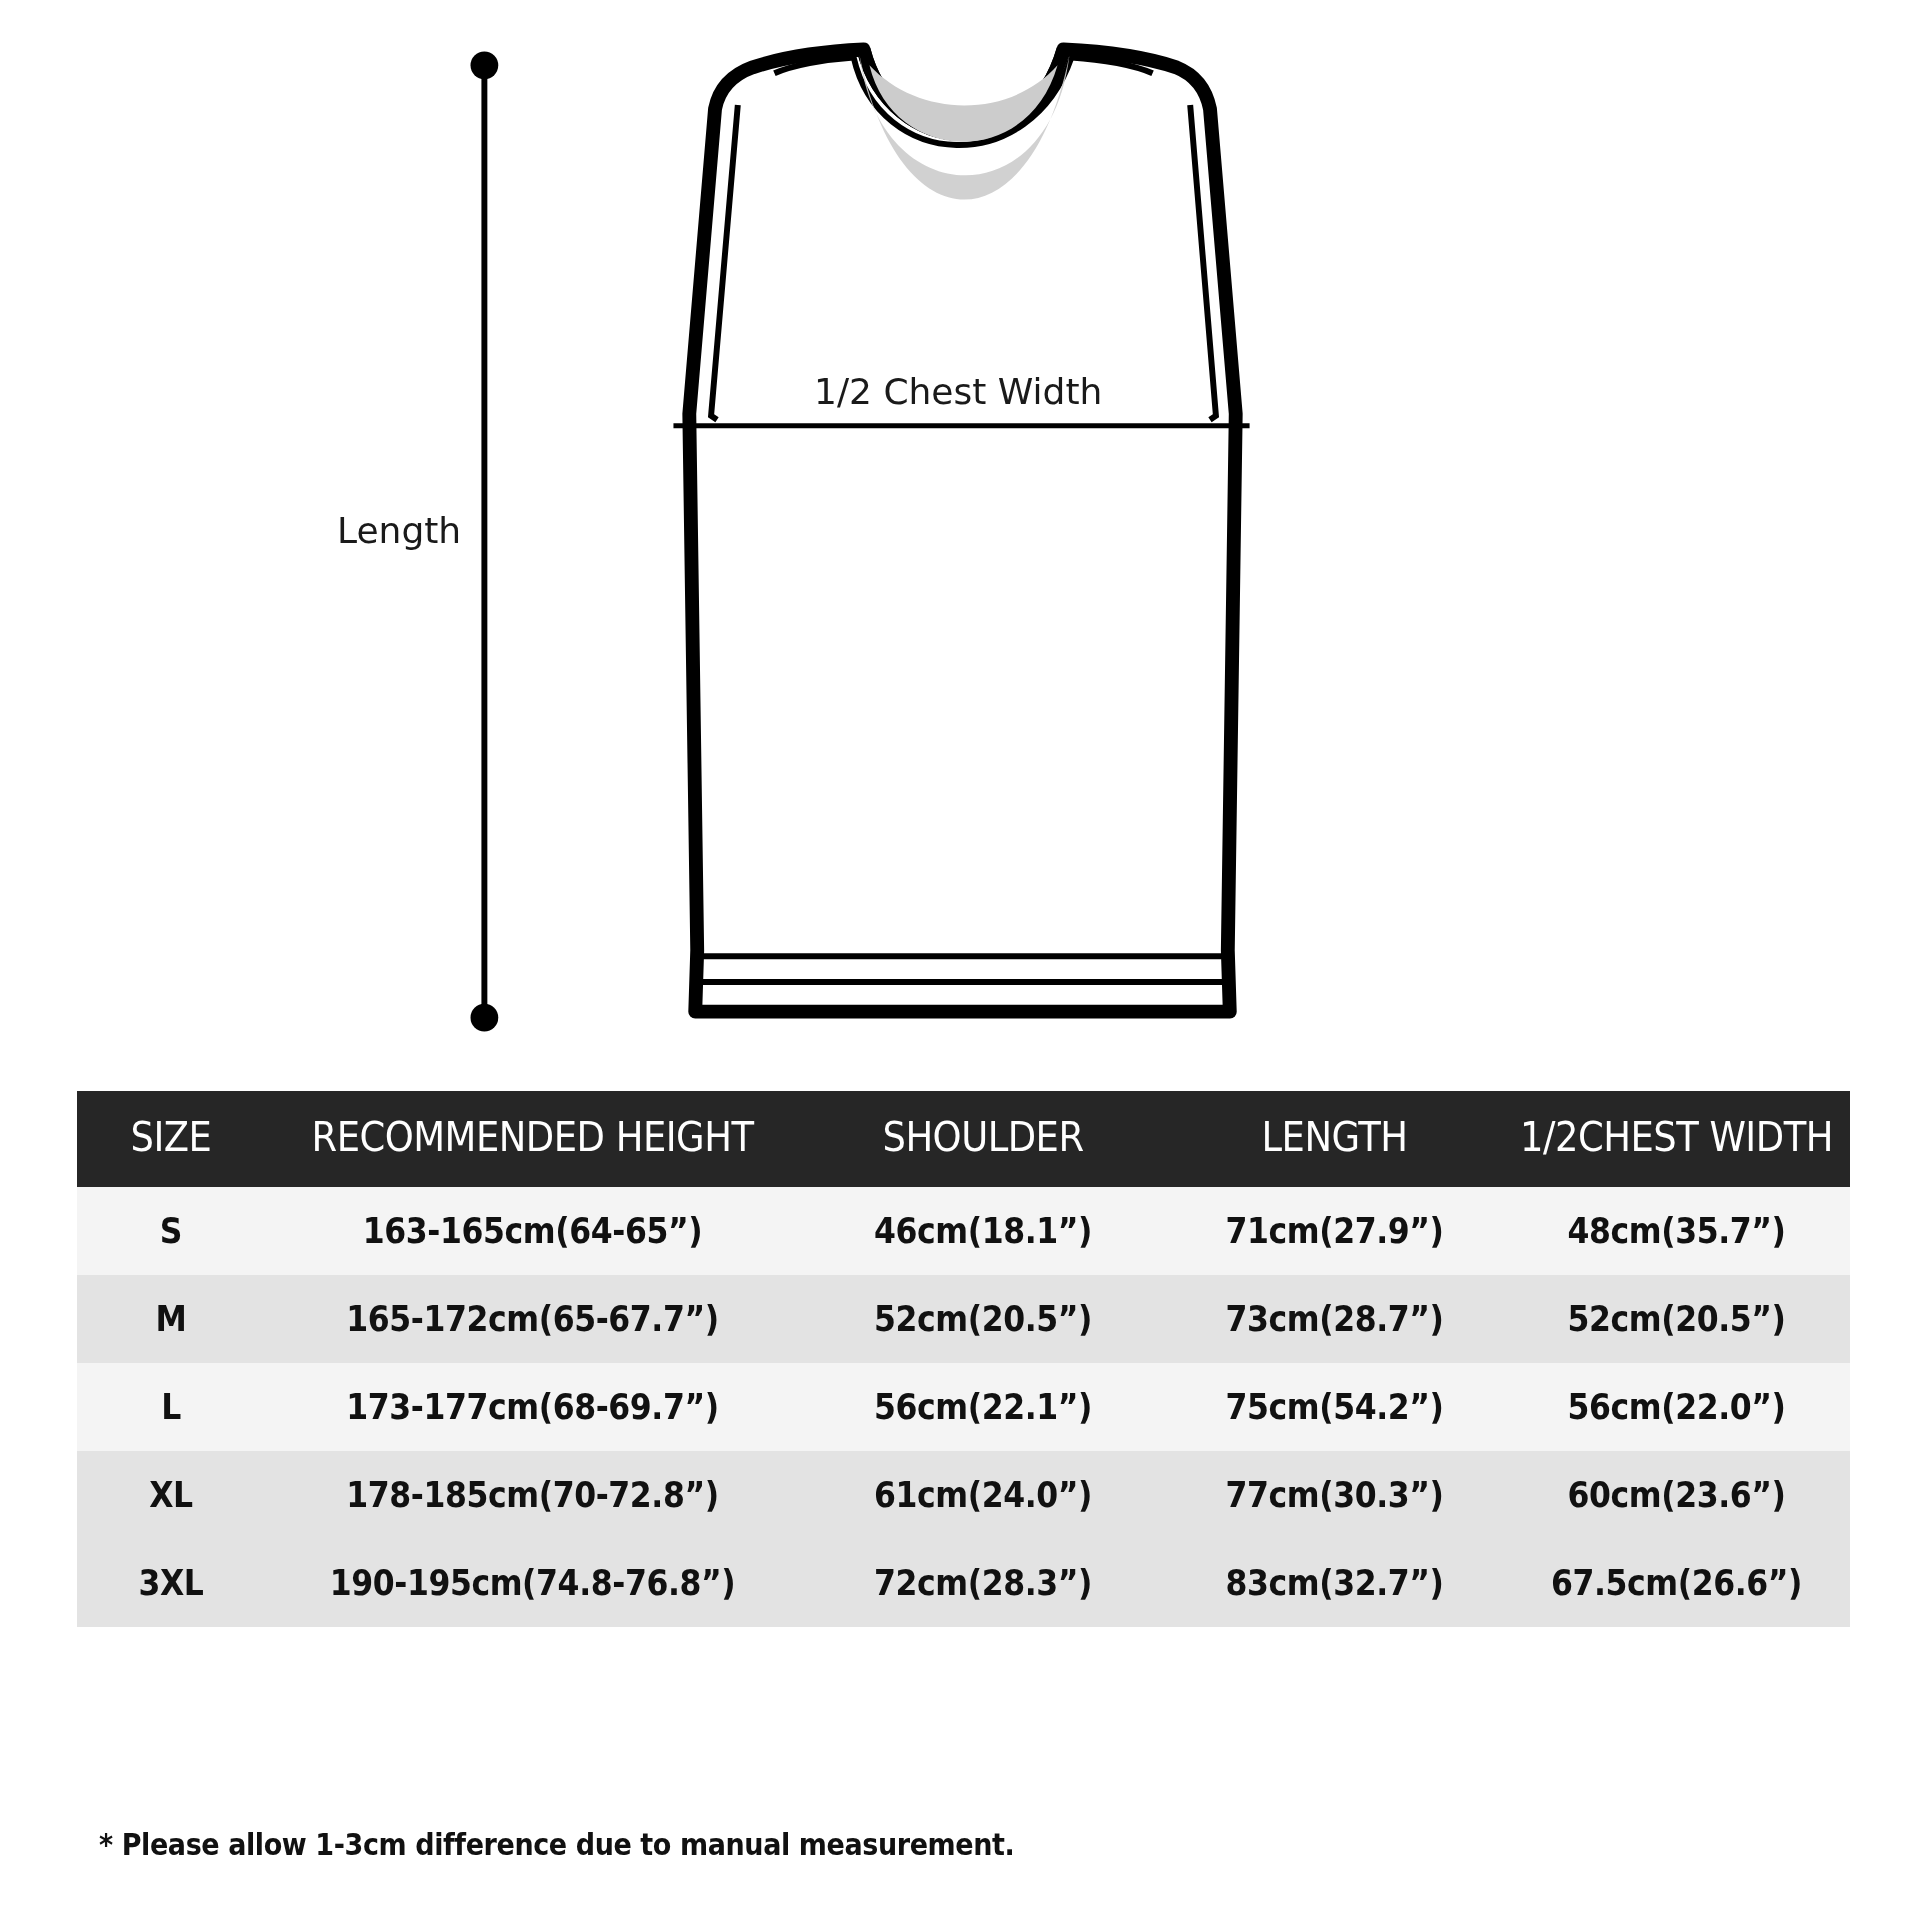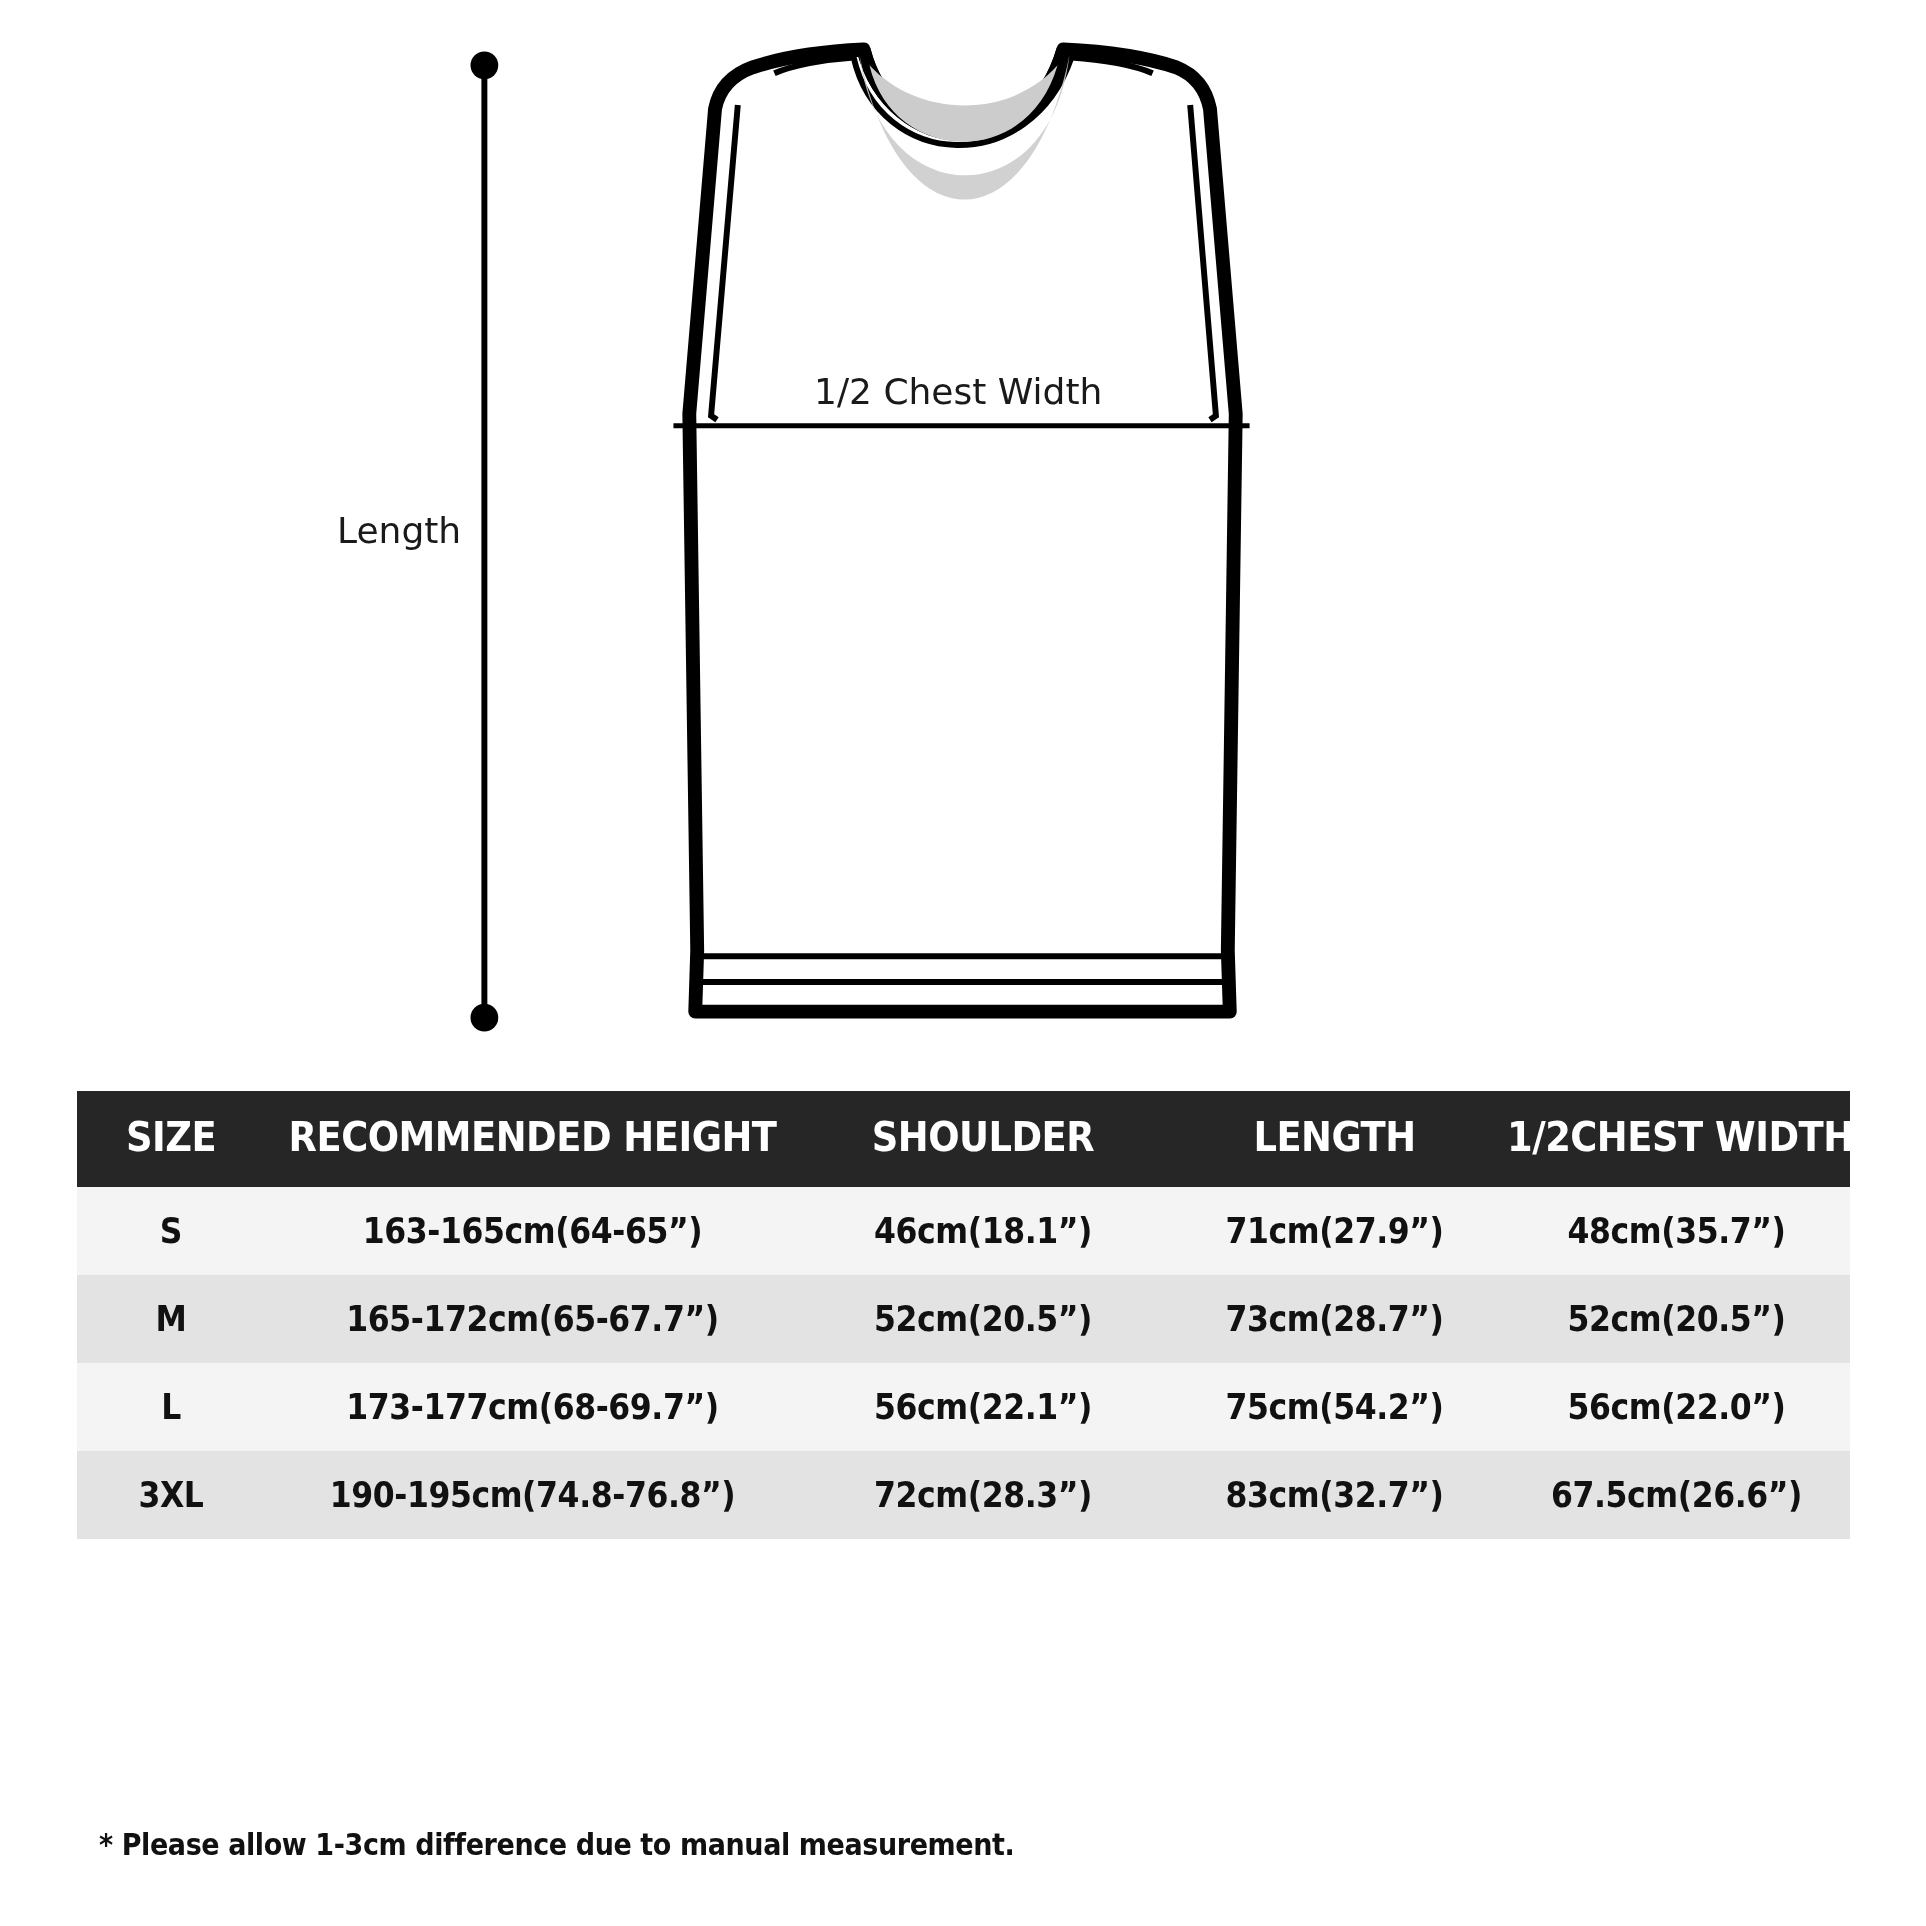--- a/index.html
+++ b/index.html
@@ -59,21 +59,21 @@
   }
   table.size-table {
     border-collapse: collapse;
     width: 1772px;
     table-layout: fixed;
   }
   table.size-table th {
     background: #262626;
     color: #ffffff;
     font-size: 41px;
-    font-weight: bold;
+    font-weight: normal;
     font-family: "DejaVu Sans Condensed", "Liberation Sans Narrow", "Liberation Sans", sans-serif;
     letter-spacing: -0.5px;
     padding: 22px 4px 26px 4px;
     text-align: center;
     white-space: nowrap;
   }
   table.size-table td {
     font-size: 35px;
     font-weight: bold;
     color: #111111;
@@ -197,20 +197,27 @@
           <td>52cm(20.5”)</td>
         </tr>
         <tr class="row-odd">
           <td>L</td>
           <td>173-177cm(68-69.7”)</td>
           <td>56cm(22.1”)</td>
           <td>75cm(54.2”)</td>
           <td>56cm(22.0”)</td>
         </tr>
         <tr class="row-even">
+          <td>XL</td>
+          <td>178-185cm(70-72.8”)</td>
+          <td>61cm(24.0”)</td>
+          <td>77cm(30.3”)</td>
+          <td>60cm(23.6”)</td>
+        </tr>
+        <tr class="row-even">
           <td>3XL</td>
           <td>190-195cm(74.8-76.8”)</td>
           <td>72cm(28.3”)</td>
           <td>83cm(32.7”)</td>
           <td>67.5cm(26.6”)</td>
         </tr>
       </tbody>
     </table>
   </div>
 

